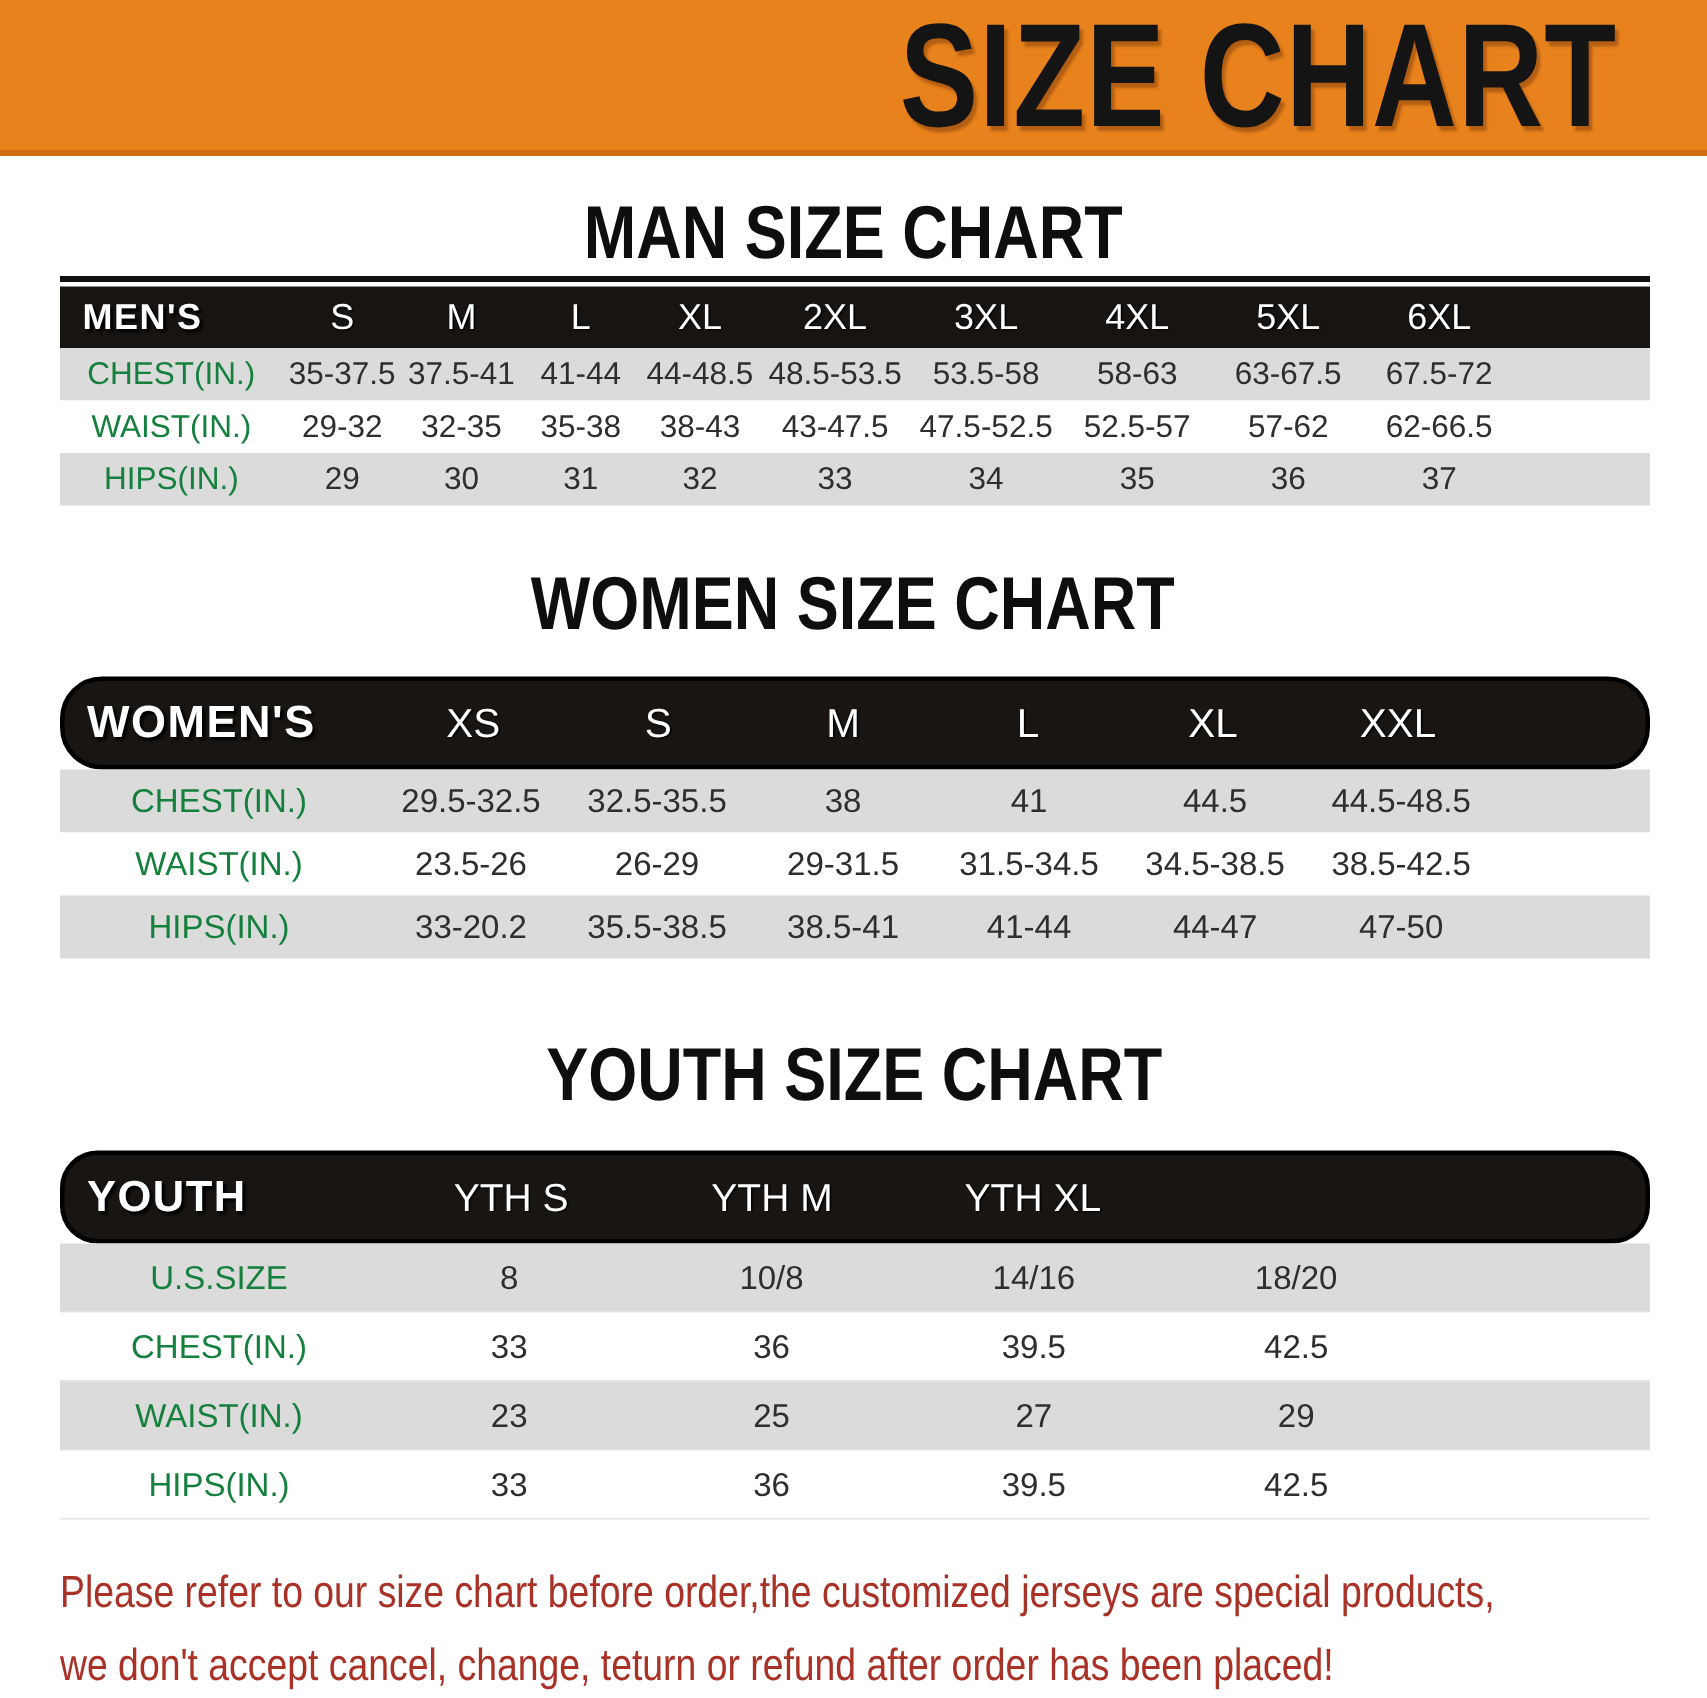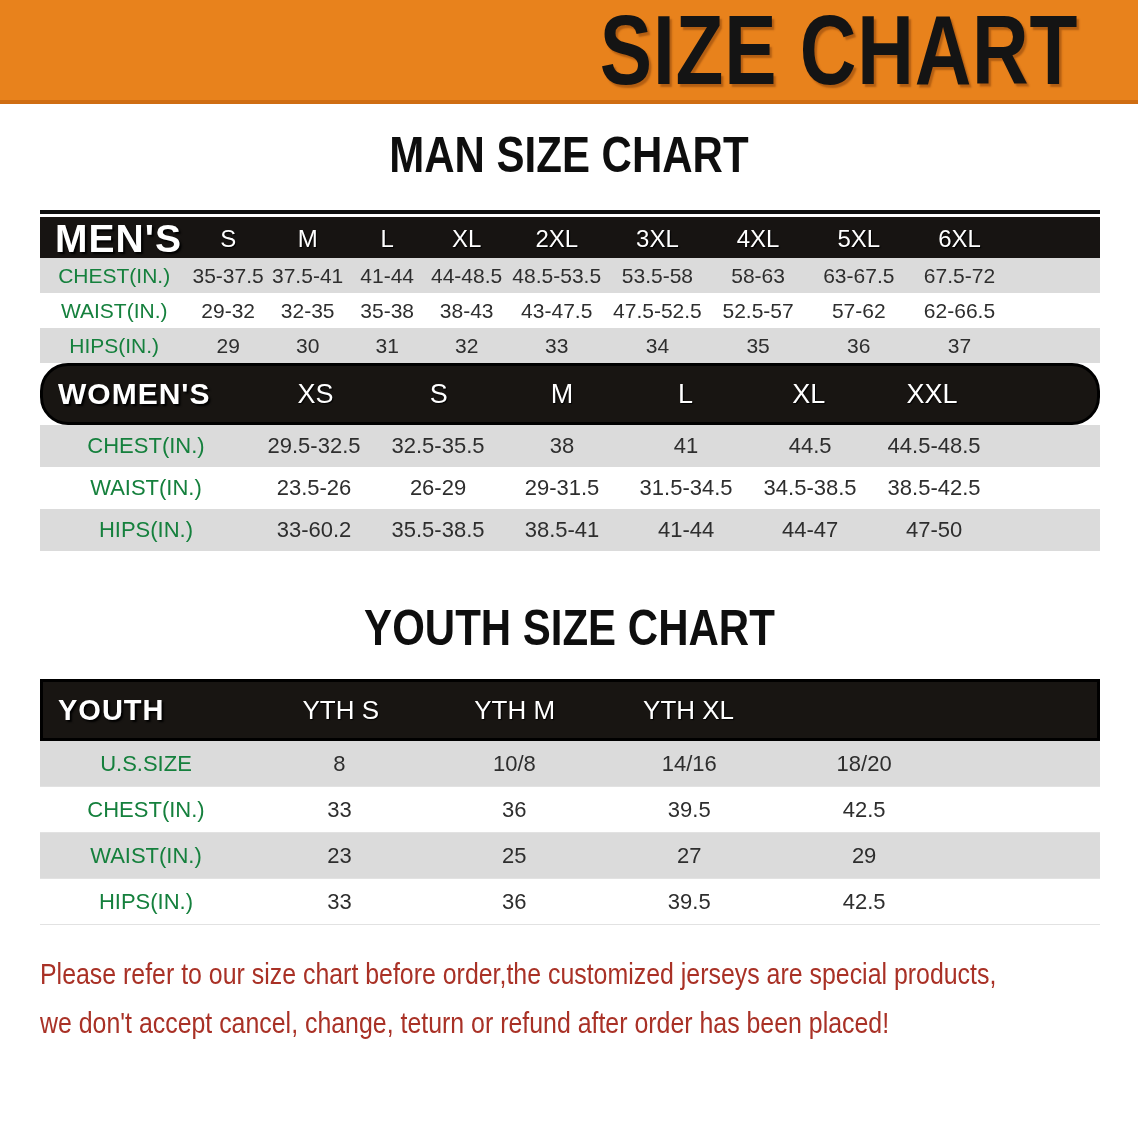--- a/index.html
+++ b/index.html
@@ -25,21 +25,21 @@
     font-weight:bold;
     color:#141414;
     letter-spacing:1px;
     transform:scaleX(0.80);
     transform-origin:center;
     white-space:nowrap;
     text-shadow:3px 3px 2px rgba(80,30,0,0.35);
   }
   
   .heading-wrap{text-align:center;}
-  .heading-wrap.men{margin:26px 0 30px 0;}
+  .heading-wrap.men{margin:26px 0 4px 0;}
   .heading-wrap.women{margin:40px 0 24px 0;}
   .heading-wrap.youth{margin:52px 0 26px 0;}
   .section-heading{
     display:inline-block;
     font-size:50px;
     line-height:50px;
     font-weight:bold;
     color:#0e0e0e;
     transform:scaleX(0.84);
     transform-origin:center;
@@ -60,21 +60,21 @@
     box-sizing:border-box;
     background:#181512;
   }
   .corner-label{
     font-weight:bold;
     padding-left:15px;
     letter-spacing:1px;
     white-space:nowrap;
     text-shadow:2px 2px 2px #000000;
   }
-  .men .corner-label{font-size:39px;}
+  .men .corner-label{font-size:24px;}
   .women .corner-label{font-size:30px;}
   .youth .corner-label{font-size:29px;}
   .col-head{
     text-align:center;
     white-space:nowrap;
     text-shadow:1px 1px 1px #000000;
   }
   .men .col-head{font-size:24px;}
   .women .col-head{font-size:27px;}
   .youth .col-head{font-size:26px;}
@@ -168,20 +168,23 @@
         <div class="cell">34</div>
         <div class="cell">35</div>
         <div class="cell">36</div>
         <div class="cell">37</div>
         <div class="cell filler"></div>
       </div>
     </div>
 </div>
 
 <div>
+  <div class="heading-wrap women">
+    <span class="section-heading">WOMEN SIZE CHART</span>
+  </div>
   <div class="size-table women">
       <div class="t-header" style="grid-template-columns: 20% 11.7% 11.7% 11.7% 11.7% 11.7% 11.7% 9.8%; border-radius: 28px;">
         <div class="corner-label">WOMEN'S</div>
         <div class="col-head">XS</div>
         <div class="col-head">S</div>
         <div class="col-head">M</div>
         <div class="col-head">L</div>
         <div class="col-head">XL</div>
         <div class="col-head">XXL</div>
         <div class="col-head filler"></div>
@@ -201,37 +204,37 @@
         <div class="cell">23.5-26</div>
         <div class="cell">26-29</div>
         <div class="cell">29-31.5</div>
         <div class="cell">31.5-34.5</div>
         <div class="cell">34.5-38.5</div>
         <div class="cell">38.5-42.5</div>
         <div class="cell filler"></div>
       </div>
       <div class="t-row alt" style="grid-template-columns: 20% 11.7% 11.7% 11.7% 11.7% 11.7% 11.7% 9.8%;">
         <div class="row-label">HIPS(IN.)</div>
-        <div class="cell">33-60.2</div>
+        <div class="cell">33-20.2</div>
         <div class="cell">35.5-38.5</div>
         <div class="cell">38.5-41</div>
         <div class="cell">41-44</div>
         <div class="cell">44-47</div>
         <div class="cell">47-50</div>
         <div class="cell filler"></div>
       </div>
     </div>
 </div>
 
 <div>
   <div class="heading-wrap youth">
     <span class="section-heading">YOUTH SIZE CHART</span>
   </div>
   <div class="size-table youth">
-      <div class="t-header" style="grid-template-columns: 20% 16.5% 16.5% 16.5% 16.5% 14%;">
+      <div class="t-header" style="grid-template-columns: 20% 16.5% 16.5% 16.5% 16.5% 14%; border-radius: 25px;">
         <div class="corner-label">YOUTH</div>
         <div class="col-head">YTH S</div>
         <div class="col-head">YTH M</div>
         <div class="col-head">YTH XL</div>
         <div class="col-head filler"></div>
       </div>
       <div class="t-row alt" style="grid-template-columns: 20% 16.5% 16.5% 16.5% 16.5% 14%;">
         <div class="row-label">U.S.SIZE</div>
         <div class="cell">8</div>
         <div class="cell">10/8</div>

